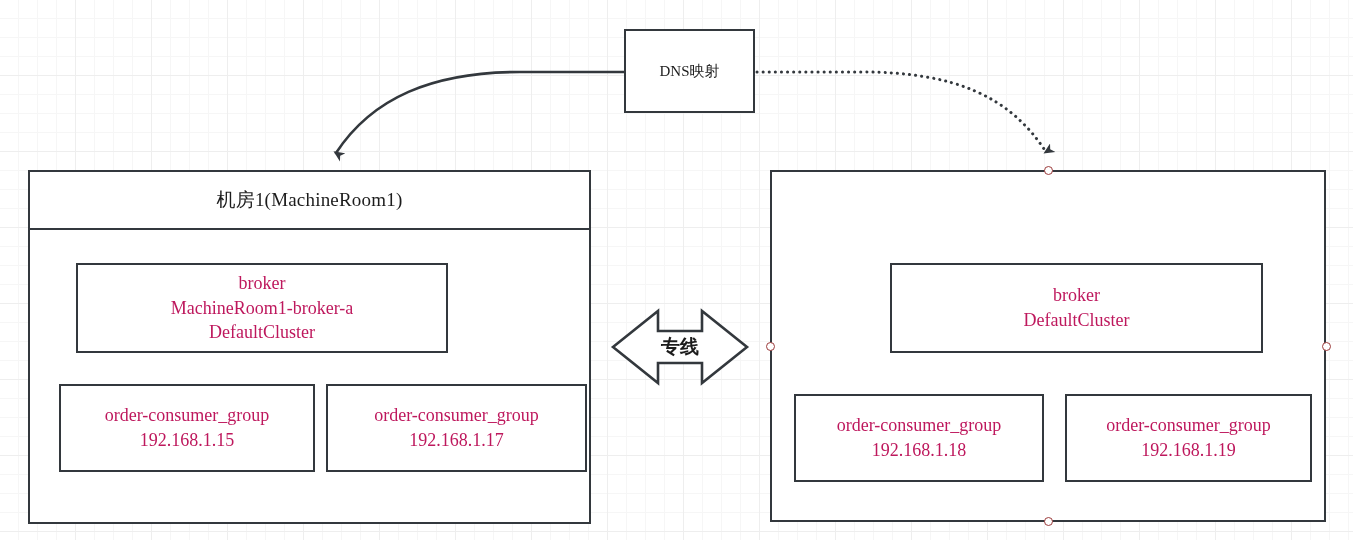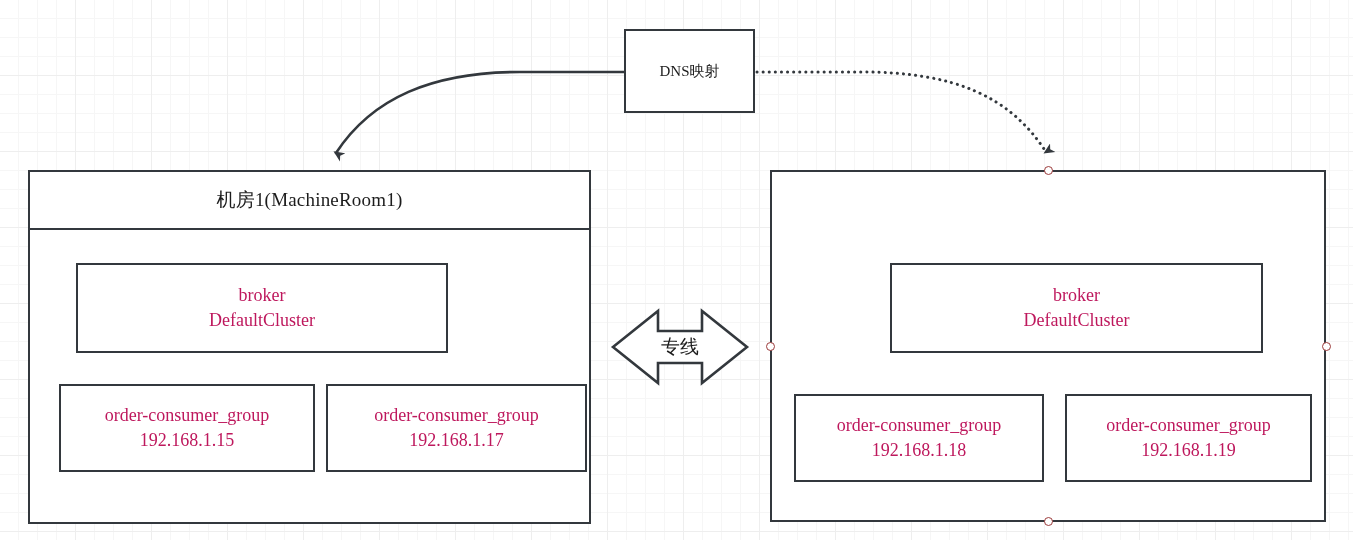--- a/index.html
+++ b/index.html
@@ -75,20 +75,21 @@
 
   <div class="box dns" style="left:624px;top:29px;width:131px;height:84px;">
     <span>DNS映射</span>
   </div>
 
   <div class="box room" style="left:28px;top:170px;width:563px;height:354px;">
     <div class="room-title">机房1(MachineRoom1)</div>
 
     <div class="box inner" style="left:46px;top:91px;width:372px;height:90px;">
       <span class="ln">broker</span>
+      <span class="ln">MachineRoom1-broker-a</span>
       <span class="ln">DefaultCluster</span>
     </div>
 
     <div class="box inner" style="left:29px;top:212px;width:256px;height:88px;">
       <span class="ln">order-consumer_group</span>
       <span class="ln">192.168.1.15</span>
     </div>
 
     <div class="box inner" style="left:296px;top:212px;width:261px;height:88px;">
       <span class="ln">order-consumer_group</span>
@@ -125,21 +126,21 @@
     </defs>
 
     <path d="M624,72 L520,72 C432,72 372,98 336,153" fill="none" stroke="#33383d" stroke-width="2.6" stroke-linecap="round" marker-end="url(#arrowSolid)"></path>
 
     <path d="M757,72 L862,72 C954,72 1010,96 1046,152" fill="none" stroke="#33383d" stroke-width="3" stroke-linecap="round" stroke-dasharray="0.1 6" marker-end="url(#arrowDot)"></path>
 
     <path d="M613,347 L658,311 L658,331 L702,331 L702,311 L747,347
              L702,383 L702,363 L658,363 L658,383 Z" fill="#ffffff" stroke="#33383d" stroke-width="2.6" stroke-linejoin="miter"></path>
   </svg>
 
-  <div class="arrowlabel" style="left:613px;top:331px;width:134px;height:32px;">
+  <div class="arrowlabel" style="left:613px;top:331px;width:134px;height:32px;font-weight:bold;">
     <span>专线</span>
   </div>
 
   <div class="handle" style="left:766px;top:342px;"></div>
   <div class="handle" style="left:1322px;top:342px;"></div>
   <div class="handle" style="left:1044px;top:166px;"></div>
   <div class="handle" style="left:1044px;top:517px;"></div>
 
 </div>
 

